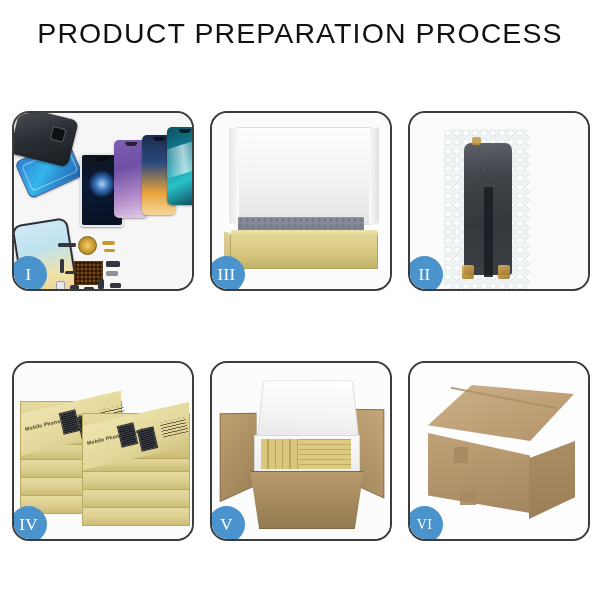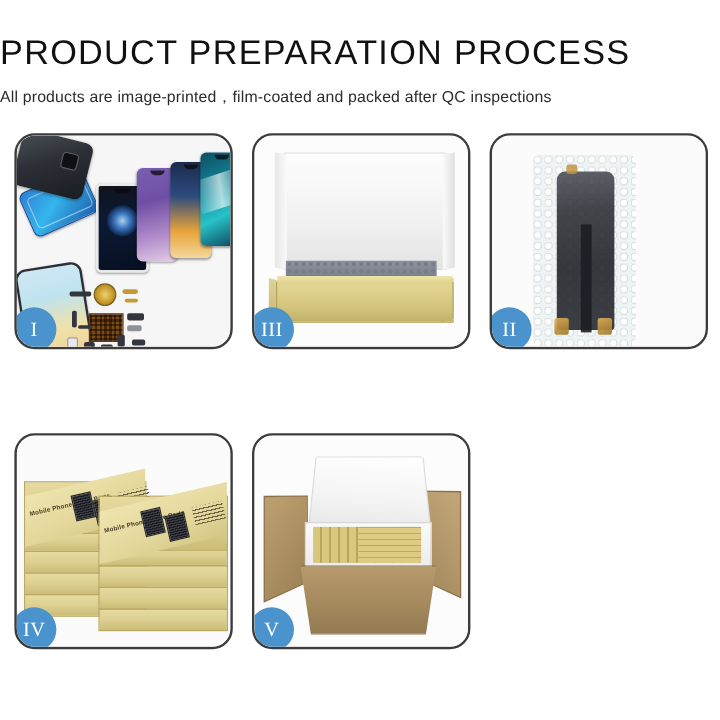--- a/index.html
+++ b/index.html
@@ -11,21 +11,22 @@
     width: 600px;
     height: 600px;
     font-family: "Liberation Sans", sans-serif;
     overflow: hidden;
     position: relative;
   }
 
   
   #header {
     width: 600px;
-    padding-top: 30px;
+    padding-top: 19px;
+    text-align: center;
   }
   #page-title {
     font-family: "Liberation Sans", sans-serif;
     font-size: 28.5px;
     font-weight: 500;
     letter-spacing: 1.1px;
     color: #111111;
     line-height: 1;
     margin: 0;
     white-space: nowrap;
@@ -354,21 +355,20 @@
   }
   .c-tape {
     position:absolute; background:#a68a62; opacity:.9;
   }
 </style>
 </head>
 <body>
 
 <div id="header">
   <h1 id="page-title">PRODUCT PREPARATION PROCESS</h1>
-  <p id="page-subtitle">All products are image-printed，film-coated and packed after QC inspections</p>
 </div>
 
 <div id="process-grid">
 
   <div class="panel">
     <div class="panel-stage">
       <div class="p1-bg"></div>
       <div class="scr s-blue-back"></div>
       <div class="scr s-black">
           <span class="notch"></span>
@@ -473,14 +473,26 @@
       <div class="v-foam-box"></div>
       <div class="v-inner">
         <div class="v-slats"></div>
         <div class="v-slats2"></div>
       </div>
       <div class="v-body"></div>
     </div>
     <div class="badge">V</div>
   </div>
 
+  <div class="panel">
+    <div class="panel-stage">
+      <div class="p6-bg"></div>
+      <div class="c-top"></div>
+      <div class="c-top-seam"></div>
+      <div class="c-left"></div>
+      <div class="c-right"></div>
+      <div class="c-tape" style="left:44px;top:84px;width:14px;height:16px;"></div>
+      <div class="c-tape" style="left:50px;top:128px;width:16px;height:14px;"></div>
+    </div>
+    <div class="badge small-num">VI</div>
+  </div>
 
 </div>
 
 </body></html>

